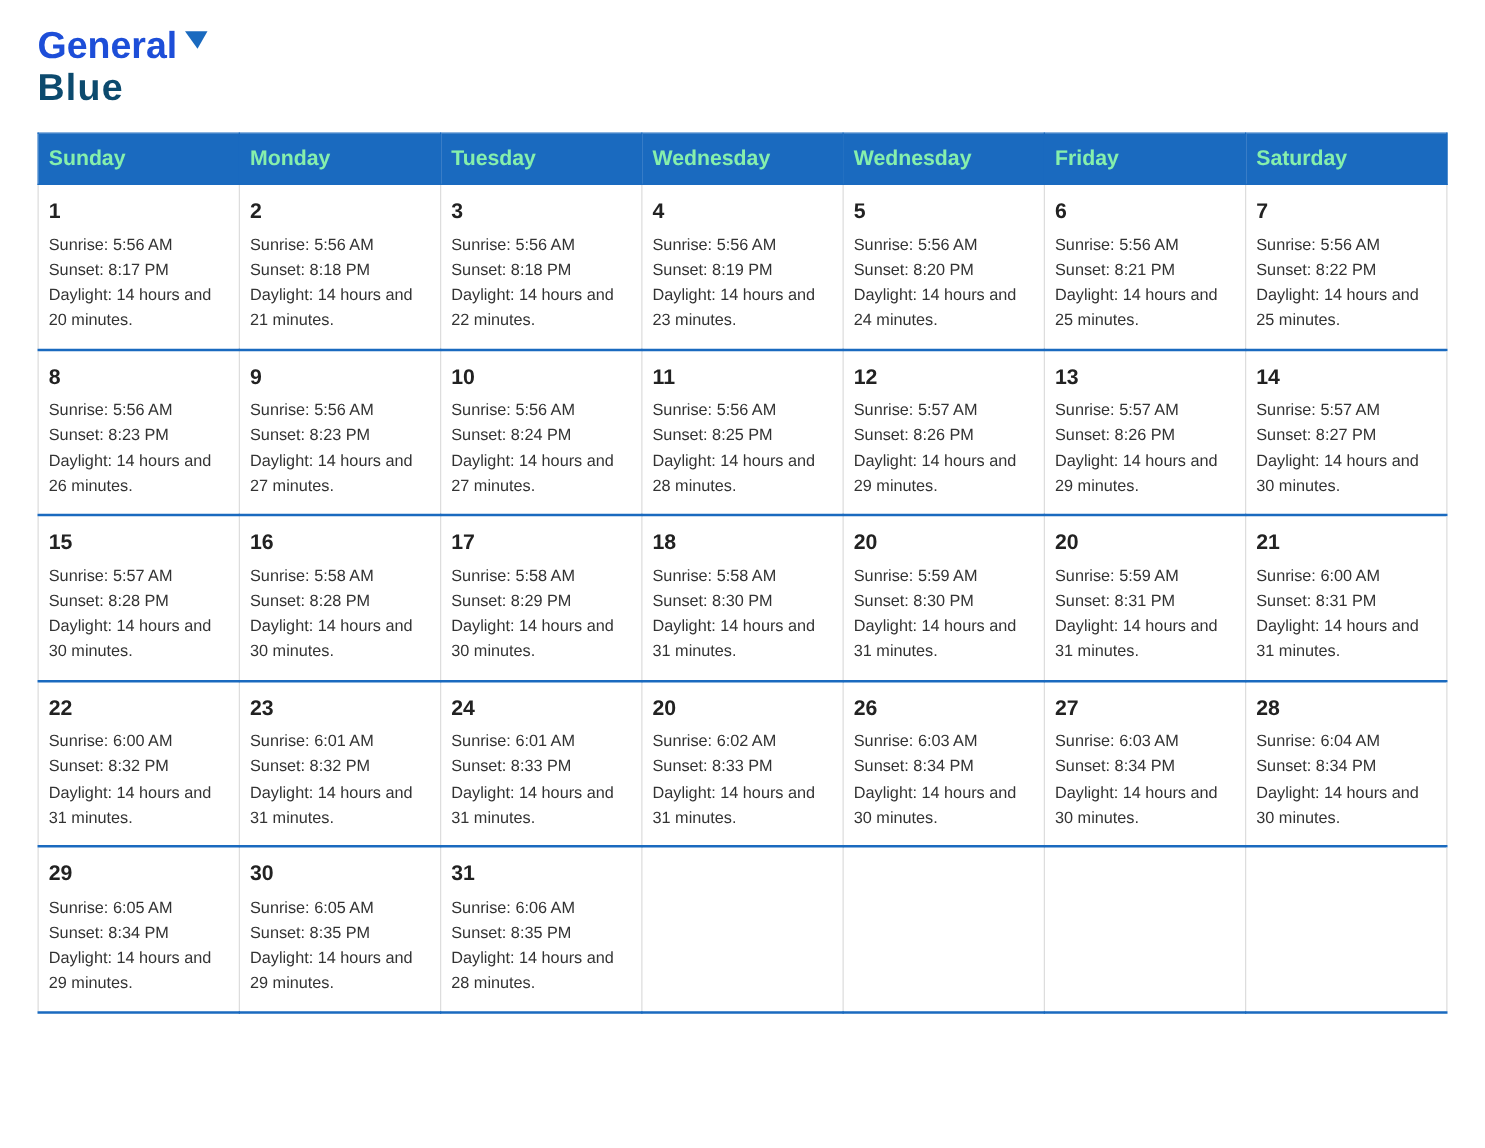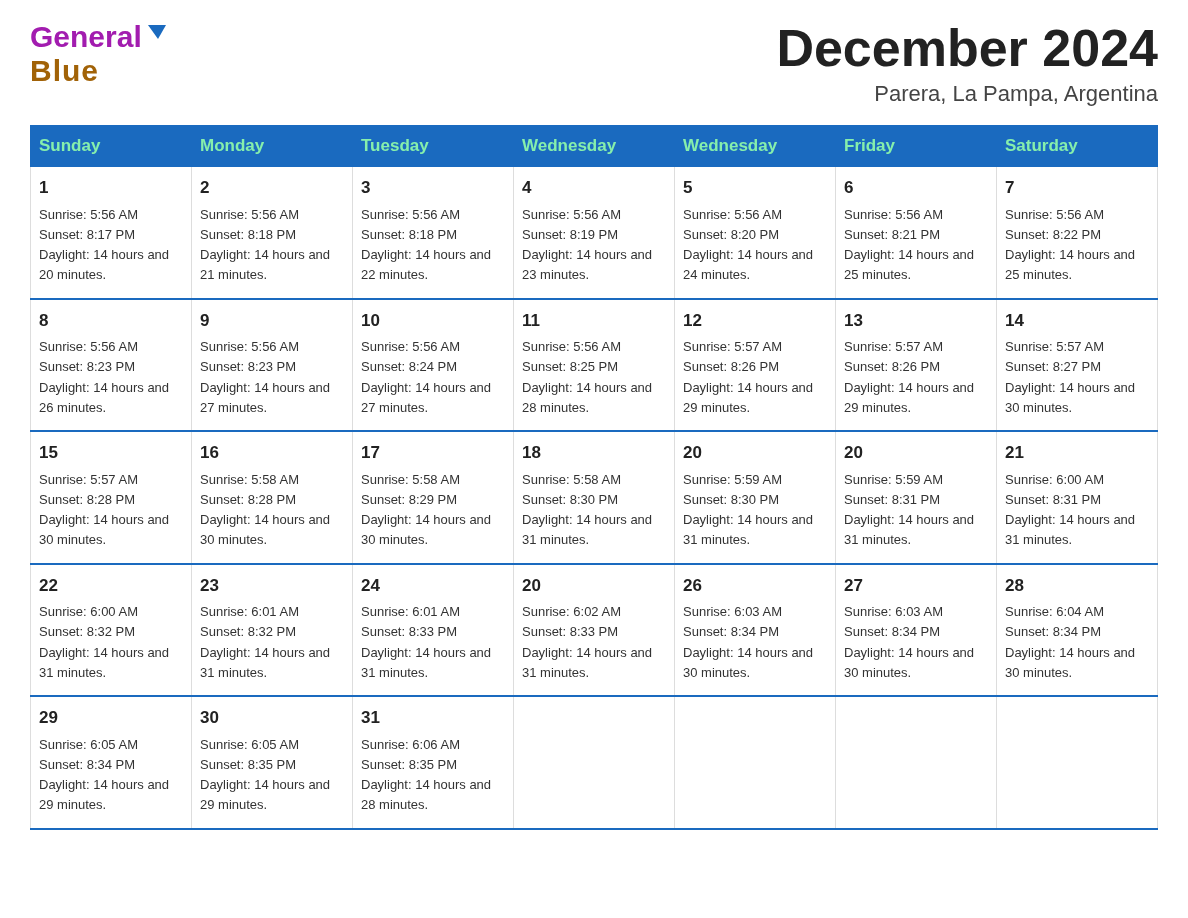--- a/index.html
+++ b/index.html
@@ -75,49 +75,45 @@
     .day-info {
       color: #333;
       font-size: 13px;
     }
     .empty-cell {
       background: #fff;
     }
     .logo-general {
       font-size: 30px;
       font-weight: bold;
-      color: #a21caf;
+      color: #1d4ed8;
     }
     .logo-row {
       display: flex;
       align-items: center;
     }
     .logo-bottom {
-      color: #a16207;
+      color: #0c4a6e;
       font-size: 30px;
       font-weight: bold;
       letter-spacing: 1px;
     }
   </style>
 </head>
 <body>
 
 <div class="header">
   <div class="logo">
     <div class="logo-row">
       <span class="logo-general">General</span>
       <svg width="28" height="28" viewBox="0 0 28 28" style="margin-left:2px;margin-top:-4px;">
         <polygon points="4,4 22,4 14,18" fill="#1a6abf"></polygon>
       </svg>
     </div>
     <div class="logo-bottom">Blue</div>
-  </div>
-  <div class="title-block">
-    <div class="page-title">December 2024</div>
-    <div class="subtitle">Parera, La Pampa, Argentina</div>
   </div>
 </div>
 
 <table>
   <thead>
     <tr id="header-row">
         <th>Sunday</th>
         <th>Monday</th>
         <th>Tuesday</th>
         <th>Wednesday</th>

